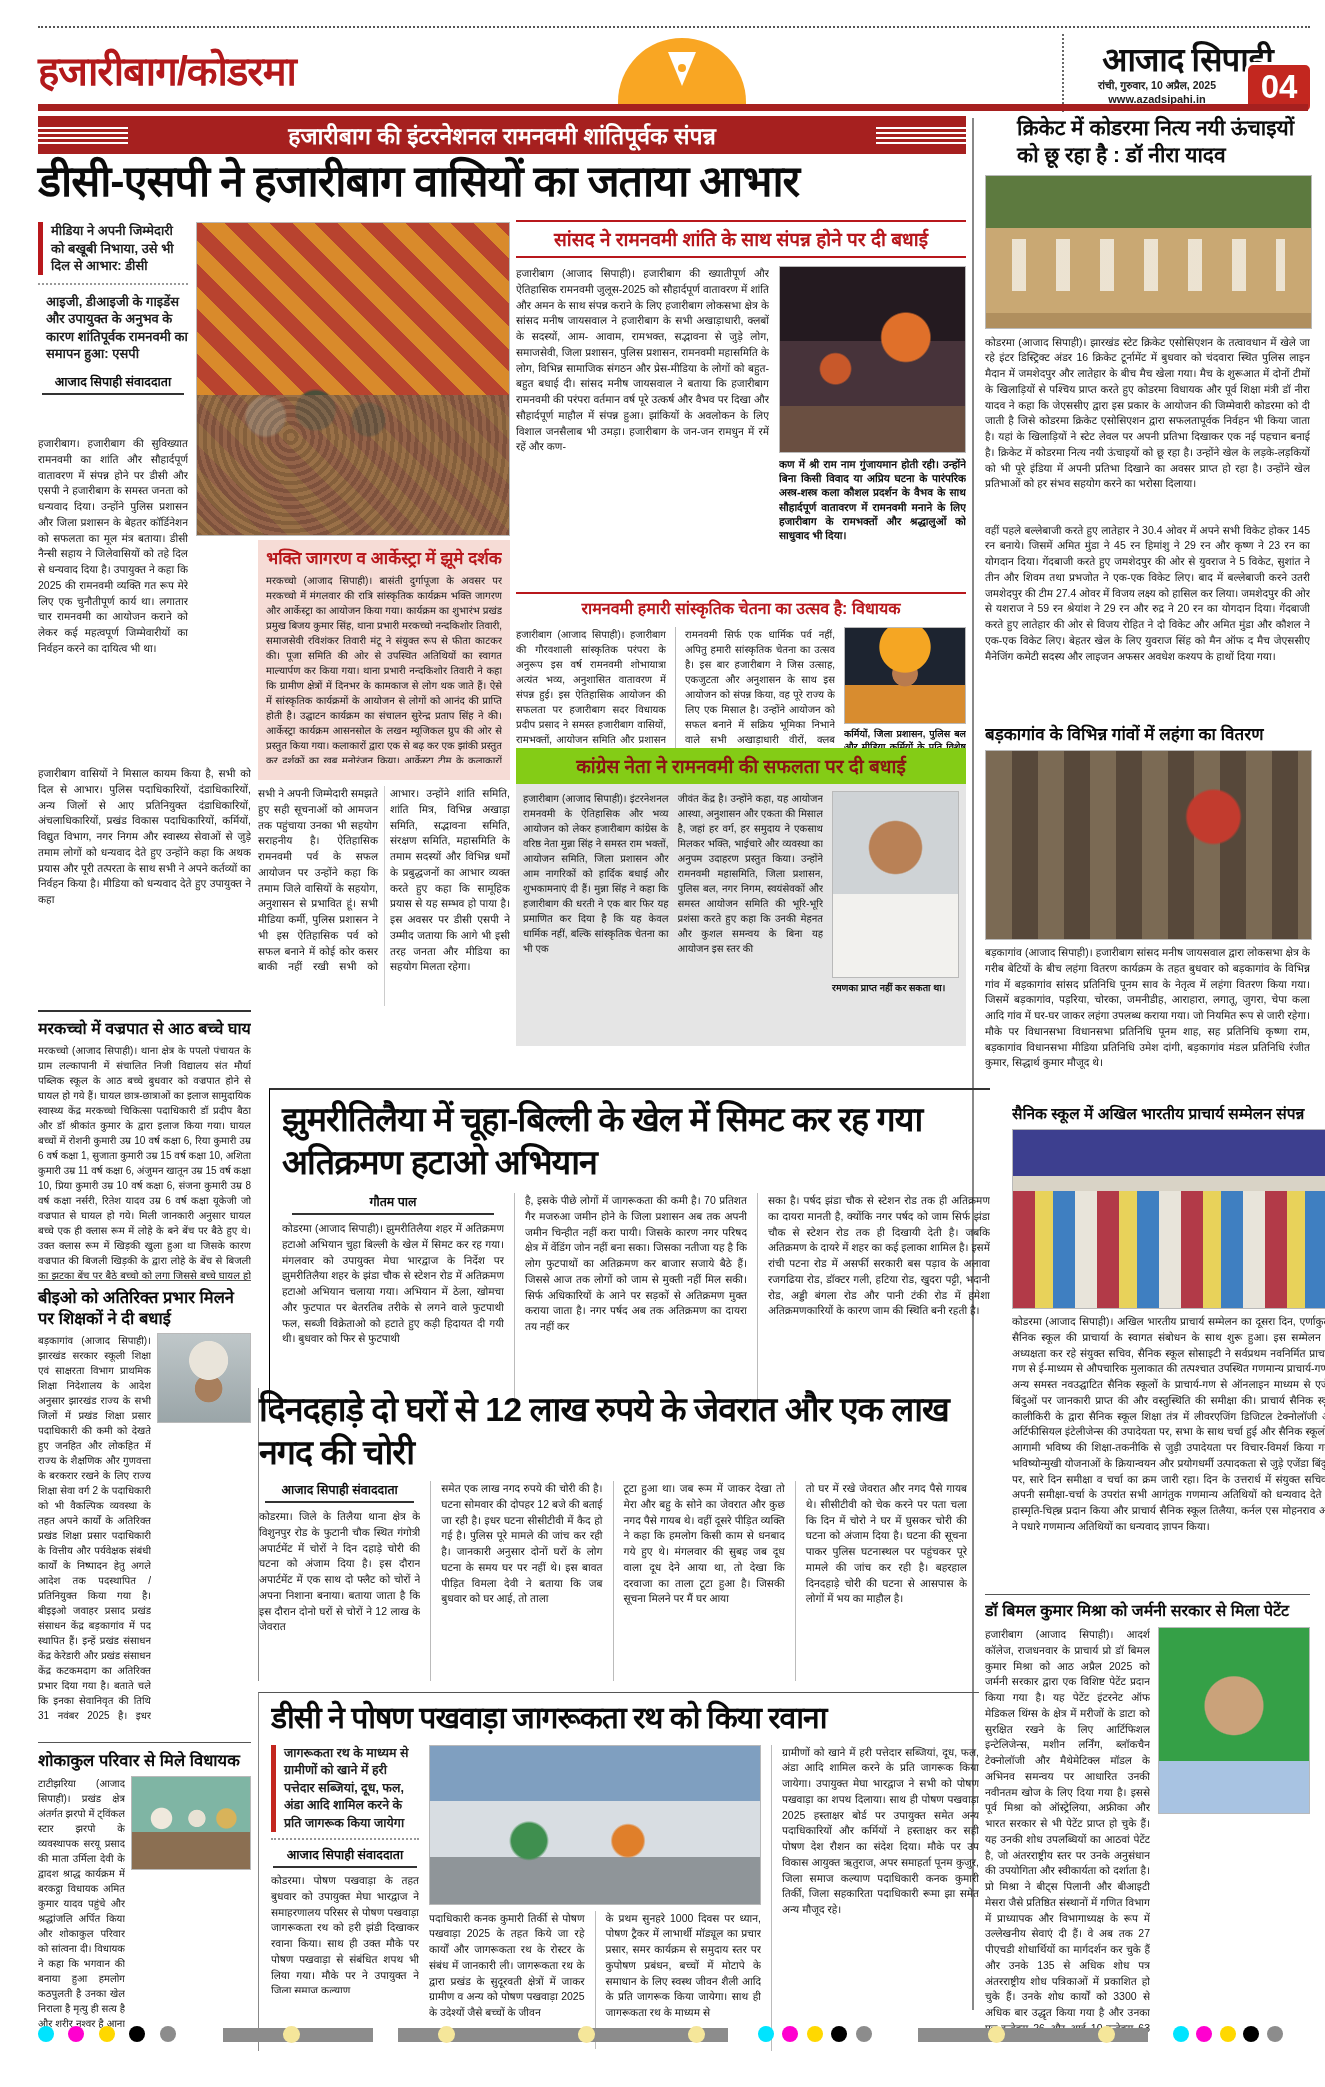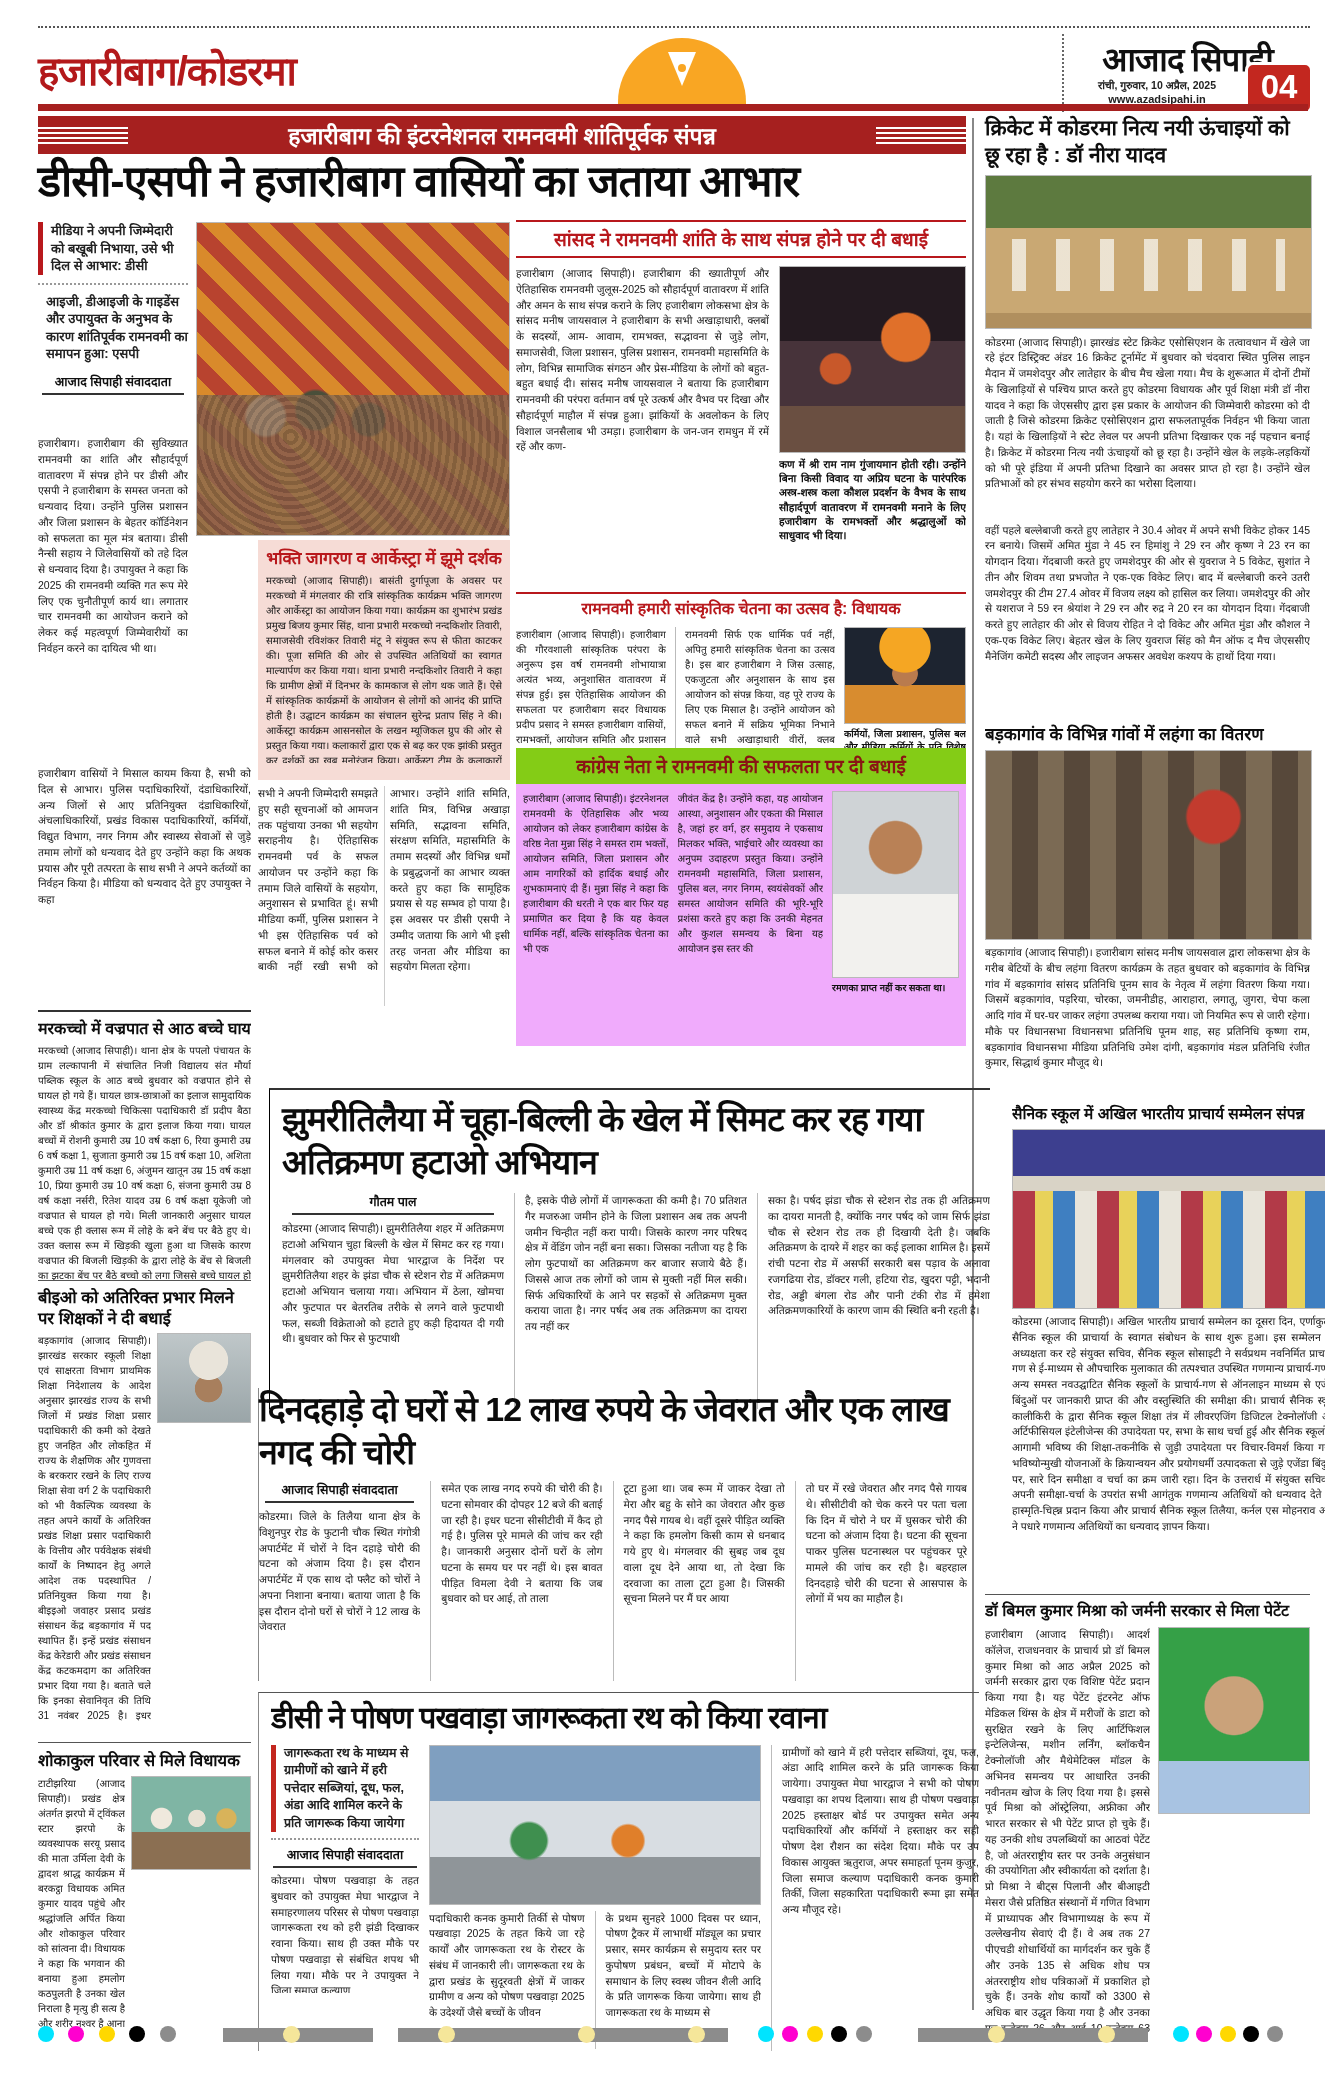--- a/index.html
+++ b/index.html
@@ -78,21 +78,21 @@
      linear-gradient(180deg,#9aa2a8 0 30%,#b9bdc1 30% 100%);background-blend-mode:multiply;}
   .ph-poshan{background:radial-gradient(circle at 30% 60%,#3f8f4f 0 7%,transparent 8%),
      radial-gradient(circle at 60% 60%,#e07f2a 0 7%,transparent 8%),
      linear-gradient(180deg,#7f9fc0 0 35%,#d8dde2 35% 70%,#8f9599 70%);}
   .caption{font-size:10.5px;font-weight:bold;color:#111;line-height:1.35;margin-top:4px;text-align:justify;}
   
   .subhead-red{font-size:21px;font-weight:900;color:#b8181c;text-align:center;border-top:2px solid #b8181c;
                border-bottom:2px solid #b8181c;padding:4px 0;}
   .pinkbox{background:#f6dcd6;padding:6px 8px;}
   .cyanbanner{background:#84cc16;color:#8a1414;font-weight:900;font-size:19px;text-align:center;padding:5px 0;}
-  .cyanbody{background:#f0abfc;}
+  .cyanbody{background:#e5e5e5;}
   .bighead-mid{font-size:34px;font-weight:900;color:#0b0b0b;line-height:1.25;letter-spacing:-1px;}
   .colrow{display:flex;gap:10px;}
   .colrow .c{flex:1;}
   .colrow .c + .c{border-left:1px solid #bbb;padding-left:10px;}
   .pullquote{border-left:5px solid #c3271f;padding-left:8px;font-size:12.5px;font-weight:bold;line-height:1.4;color:#222;}
   .pq-div{border-bottom:2px dotted #999;margin:6px 0;}
   
   .regbar{height:14px;background:#8c8c8c;position:relative;}
   .regdot{width:16px;height:16px;border-radius:50%;display:inline-block;margin-right:10px;}
   .ylw{position:absolute;top:-2px;width:17px;height:17px;border-radius:50%;background:#f5e69a;}
@@ -237,21 +237,21 @@
         <div style="display:flex;gap:10px;margin-top:6px;">
           <div class="jtext" style="flex:1;height:138px;">पदाधिकारी कनक कुमारी तिर्की से पोषण पखवाड़ा 2025 के तहत किये जा रहे कार्यों और जागरूकता रथ के रोस्टर के संबंध में जानकारी ली। जागरूकता रथ के द्वारा प्रखंड के सुदूरवती क्षेत्रों में जाकर ग्रामीण व अन्य को पोषण पखवाड़ा 2025 के उदेश्यों जैसे बच्चों के जीवन</div>
           <div class="jtext" style="flex:1;height:138px;border-left:1px solid #bbb;padding-left:10px;">के प्रथम सुनहरे 1000 दिवस पर ध्यान, पोषण ट्रैकर में लाभार्थी मॉड्यूल का प्रचार प्रसार, समर कार्यक्रम से समुदाय स्तर पर कुपोषण प्रबंधन, बच्चों में मोटापे के समाधान के लिए स्वस्थ जीवन शैली आदि के प्रति जागरूक किया जायेगा। साथ ही जागरूकता रथ के माध्यम से</div>
         </div>
       </div>
       <div class="jtext" style="flex:1;height:306px;border-left:1px solid #bbb;padding-left:10px;">ग्रामीणों को खाने में हरी पत्तेदार सब्जियां, दूध, फल, अंडा आदि शामिल करने के प्रति जागरूक किया जायेगा। उपायुक्त मेघा भारद्वाज ने सभी को पोषण पखवाड़ा का शपथ दिलाया। साथ ही पोषण पखवाड़ा 2025 हस्ताक्षर बोर्ड पर उपायुक्त समेत अन्य पदाधिकारियों और कर्मियों ने हस्ताक्षर कर सही पोषण देश रौशन का संदेश दिया। मौके पर उप विकास आयुक्त ऋतुराज, अपर समाहर्ता पूनम कुजुर, जिला समाज कल्याण पदाधिकारी कनक कुमारी तिर्की, जिला सहकारिता पदाधिकारी रूमा झा समेत अन्य मौजूद रहे।</div>
     </div>
   </div>
 
   <div class="abs" style="left:985px;top:114px;width:325px;">
-    <div class="hl-black" style="font-size:21px;line-height:1.3;">क्रिकेट में कोडरमा नित्य नयी ऊंचाइयों को छू रहा है : डॉ नीरा यादव</div>
+    <div class="hl-black" style="font-size:21px;line-height:1.3;margin-left:32px;">क्रिकेट में कोडरमा नित्य नयी ऊंचाइयों को छू रहा है : डॉ नीरा यादव</div>
     <div class="photo ph-cricket" style="position:relative;width:325px;height:152px;margin-top:6px;"></div>
     <div class="jtext" style="height:188px;margin-top:6px;">कोडरमा (आजाद सिपाही)। झारखंड स्टेट क्रिकेट एसोसिएशन के तत्वावधान में खेले जा रहे इंटर डिस्ट्रिक्ट अंडर 16 क्रिकेट टूर्नामेंट में बुधवार को चंदवारा स्थित पुलिस लाइन मैदान में जमशेदपुर और लातेहार के बीच मैच खेला गया। मैच के शुरूआत में दोनों टीमों के खिलाड़ियों से पश्चिय प्राप्त करते हुए कोडरमा विधायक और पूर्व शिक्षा मंत्री डॉ नीरा यादव ने कहा कि जेएससीए द्वारा इस प्रकार के आयोजन की जिम्मेवारी कोडरमा को दी जाती है जिसे कोडरमा क्रिकेट एसोसिएशन द्वारा सफलतापूर्वक निर्वहन भी किया जाता है। यहां के खिलाड़ियों ने स्टेट लेवल पर अपनी प्रतिभा दिखाकर एक नई पहचान बनाई है। क्रिकेट में कोडरमा नित्य नयी ऊंचाइयों को छू रहा है। उन्होंने खेल के लड़के-लड़कियों को भी पूरे इंडिया में अपनी प्रतिभा दिखाने का अवसर प्राप्त हो रहा है। उन्होंने खेल प्रतिभाओं को हर संभव सहयोग करने का भरोसा दिलाया।</div>
     <div class="jtext" style="height:178px;">वहीं पहले बल्लेबाजी करते हुए लातेहार ने 30.4 ओवर में अपने सभी विकेट होकर 145 रन बनाये। जिसमें अमित मुंडा ने 45 रन हिमांशु ने 29 रन और कृष्ण ने 23 रन का योगदान दिया। गेंदबाजी करते हुए जमशेदपुर की ओर से युवराज ने 5 विकेट, सुशांत ने तीन और शिवम तथा प्रभजोत ने एक-एक विकेट लिए। बाद में बल्लेबाजी करने उतरी जमशेदपुर की टीम 27.4 ओवर में विजय लक्ष्य को हासिल कर लिया। जमशेदपुर की ओर से यशराज ने 59 रन श्रेयांश ने 29 रन और रुद्र ने 20 रन का योगदान दिया। गेंदबाजी करते हुए लातेहार की ओर से विजय रोहित ने दो विकेट और अमित मुंडा और कौशल ने एक-एक विकेट लिए। बेहतर खेल के लिए युवराज सिंह को मैन ऑफ द मैच जेएससीए मैनेजिंग कमेटी सदस्य और लाइजन अफसर अवधेश कश्यप के हाथों दिया गया।</div>
   </div>
 
   <div class="abs" style="left:985px;top:722px;width:325px;">
     <div class="hl-black nowrap" style="font-size:17px;">बड़कागांव के विभिन्न गांवों में लहंगा का वितरण</div>
     <div class="photo ph-lahenga" style="position:relative;width:325px;height:188px;margin-top:5px;"></div>
     <div class="jtext" style="height:152px;margin-top:5px;">बड़कागांव (आजाद सिपाही)। हजारीबाग सांसद मनीष जायसवाल द्वारा लोकसभा क्षेत्र के गरीब बेटियों के बीच लहंगा वितरण कार्यक्रम के तहत बुधवार को बड़कागांव के विभिन्न गांव में बड़कागांव सांसद प्रतिनिधि पूनम साव के नेतृत्व में लहंगा वितरण किया गया। जिसमें बड़कागांव, पड़रिया, चोरका, जमनीडीह, आराहारा, लगातू, जुगरा, चेपा कला आदि गांव में घर-घर जाकर लहंगा उपलब्ध कराया गया। जो नियमित रूप से जारी रहेगा। मौके पर विधानसभा विधानसभा प्रतिनिधि पूनम शाह, सह प्रतिनिधि कृष्णा राम, बड़कागांव विधानसभा मीडिया प्रतिनिधि उमेश दांगी, बड़कागांव मंडल प्रतिनिधि रंजीत कुमार, सिद्धार्थ कुमार मौजूद थे।</div>
   </div>

